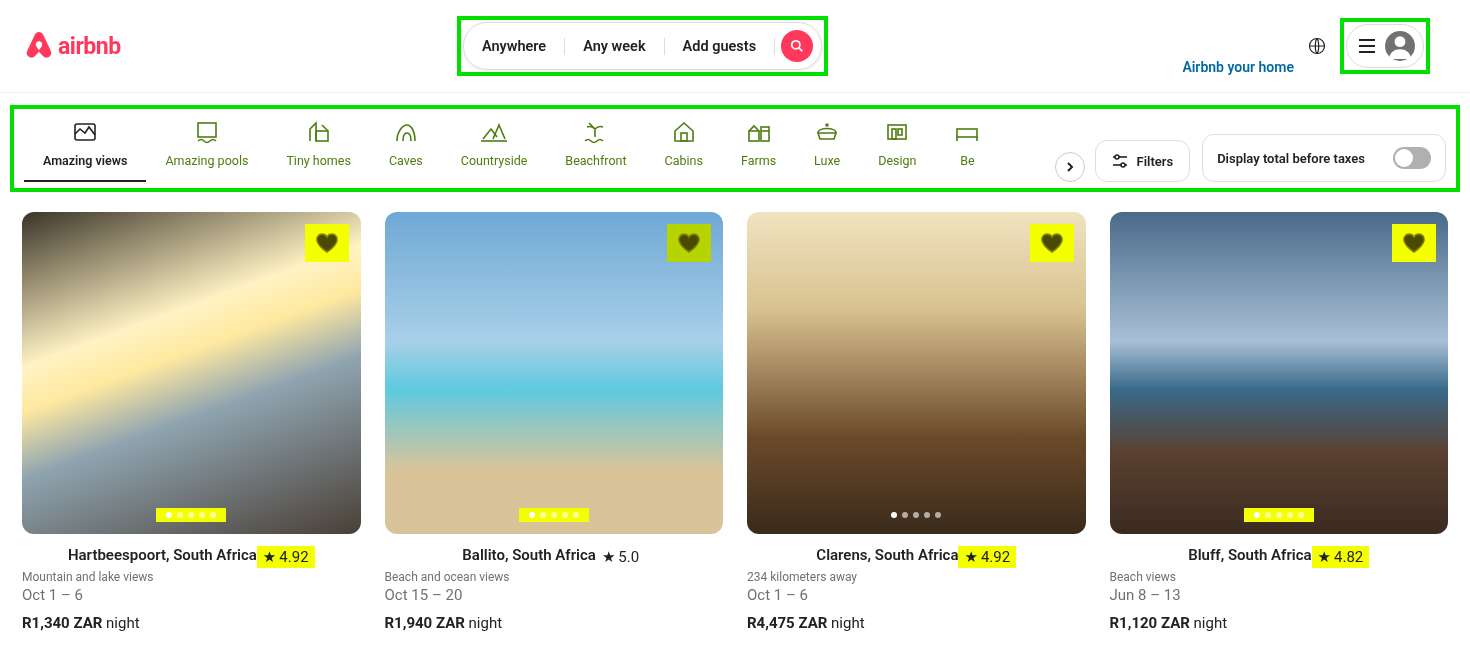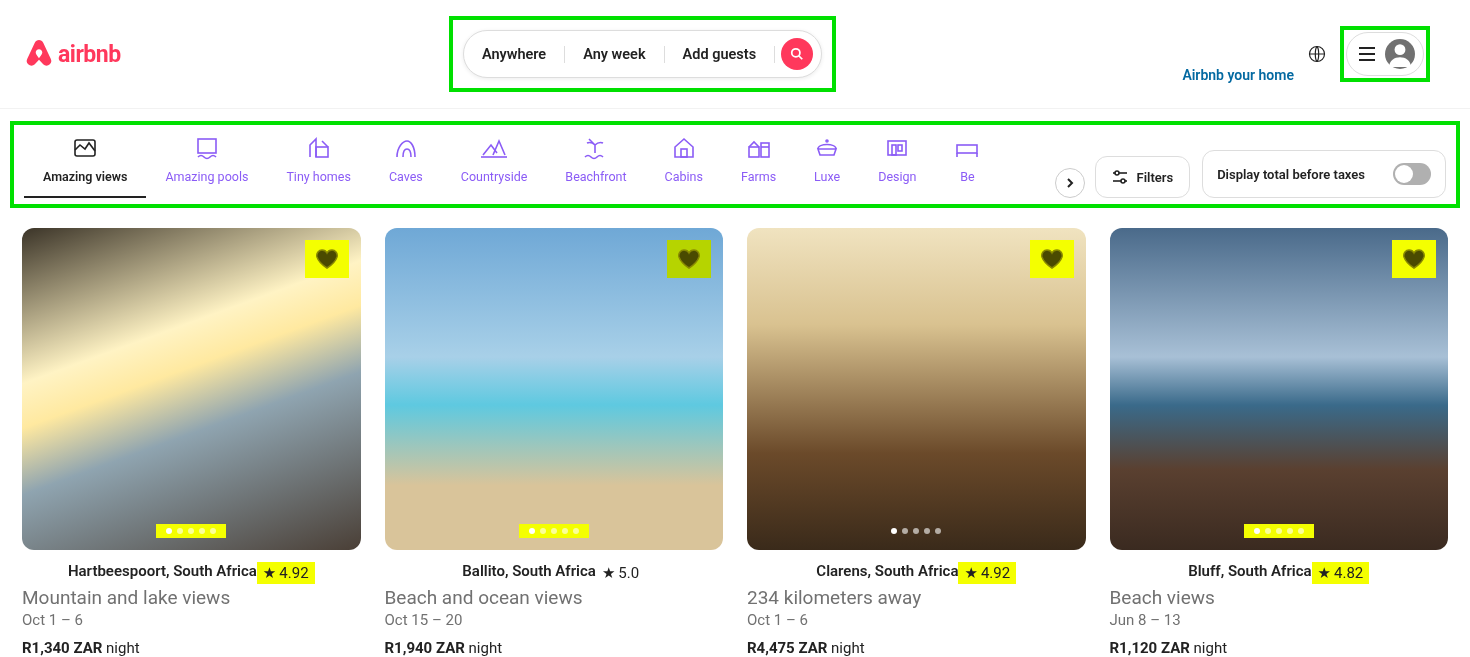--- a/index.html
+++ b/index.html
@@ -22,21 +22,21 @@
     align-items: center;
     gap: 4px;
     color: #ff385c;
     font-weight: 700;
     font-size: 23px;
     letter-spacing: -0.5px;
   }
   .logo svg { width: 30px; height: 32px; }
   .search-wrap {
     border: 4px solid #00e000;
-    padding: 10px;
+    padding: 2px;
     display: flex;
     align-items: center;
     margin-left: -18px;
   }
   .search-bar {
     display: flex;
     align-items: center;
     border: 1px solid #ddd;
     border-radius: 40px;
     box-shadow: 0 1px 4px rgba(0,0,0,0.08);
@@ -107,21 +107,21 @@
     gap: 0;
     flex: 1;
     overflow: hidden;
   }
   .cat-item {
     display: flex;
     flex-direction: column;
     align-items: center;
     gap: 8px;
     padding: 4px 19px 12px 19px;
-    color: #8b5cf6;
+    color: #4d7c0f;
     font-size: 12.5px;
     white-space: nowrap;
     border-bottom: 2px solid transparent;
     cursor: pointer;
   }
   .cat-item.active { color: #222; border-bottom-color: #222; font-weight: 600; }
   .cat-item svg { width: 26px; height: 26px; stroke: currentColor; fill: none; stroke-width: 1.6; }
   .cat-next {
     width: 30px; height: 30px;
     border: 1px solid #ccc;
@@ -207,21 +207,21 @@
     justify-content: center;
     align-items: flex-start;
     margin-top: 12px;
   }
   .card-title { font-size: 15px; font-weight: 600; color: #222; }
   .rating {
     display: flex; align-items: center; gap: 3px;
     font-size: 15px; padding: 2px 6px;
   }
   .rating.hl { background: #f4ff00; }
-  .card-sub { color: #717171; font-size: 19px; margin-top: 2px; }
+  .card-sub { color: #717171; font-size: 12px; margin-top: 2px; }
   .card-dates { color: #717171; font-size: 15px; margin-top: 2px; }
   .card-price { margin-top: 10px; font-size: 15px; }
   .card-price b { font-weight: 700; }
 </style>
 </head>
 <body>
 
 <div class="header">
   <div class="logo">
     <svg viewBox="0 0 32 32">

